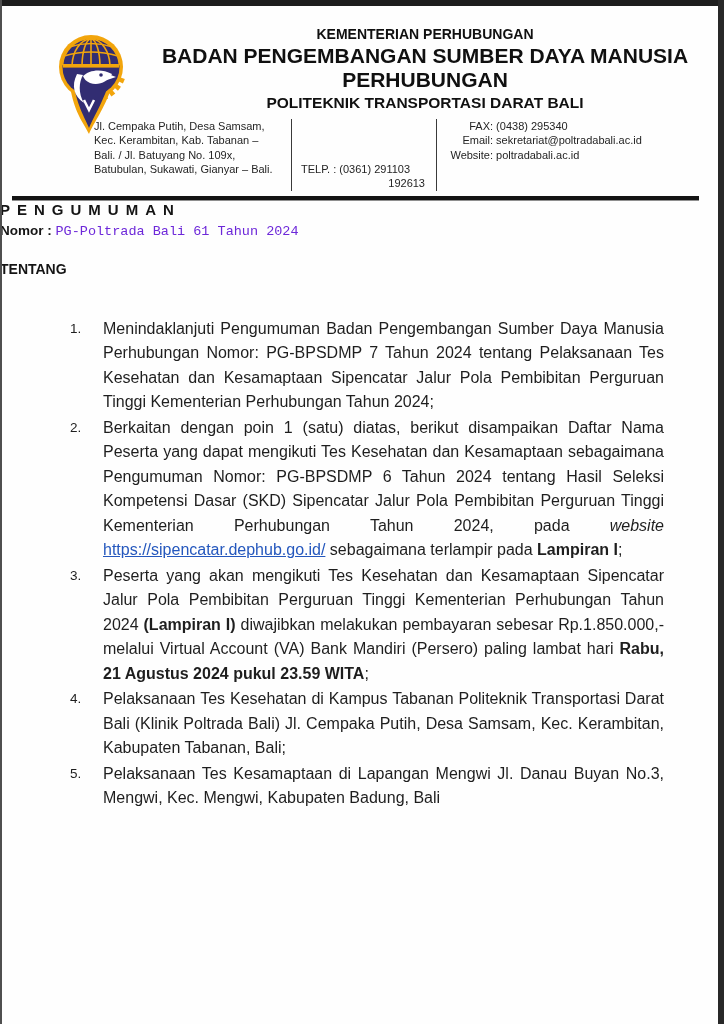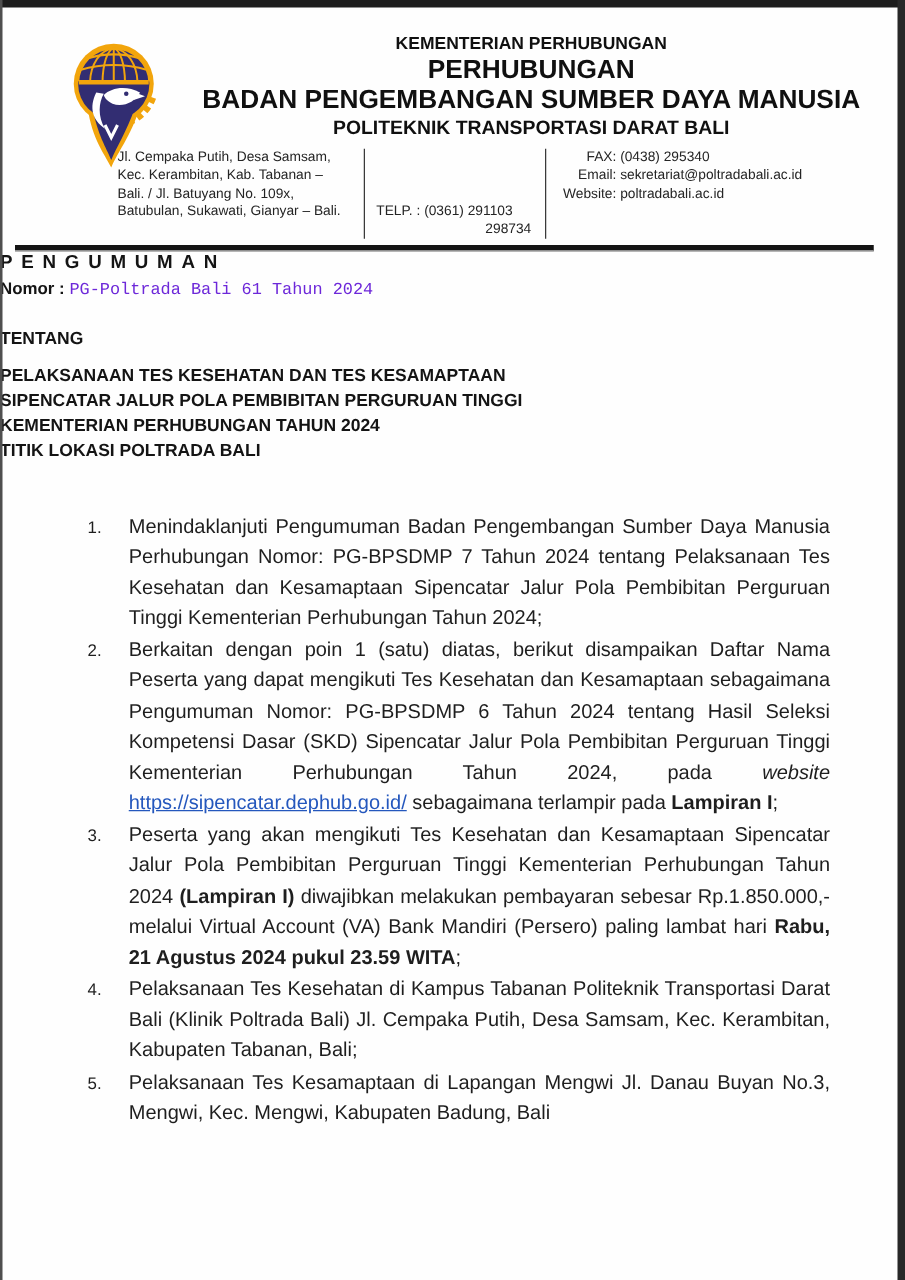--- a/index.html
+++ b/index.html
@@ -79,31 +79,31 @@
     <rect x="7" y="34" width="56" height="3.6" fill="#f2a50c"></rect>
     <path d="M21 44 C15 56 18 66 28 73 C22 63 23 52 27 45 Z" fill="#ffffff"></path>
     <path d="M27 46 C33 40 45 38 56 44 C52 52 42 56 34 53 C30 51 28 49 27 46 Z" fill="#ffffff"></path>
     <path d="M52 44 L60 47 L51 50 Z" fill="#ffffff"></path>
     <circle cx="45" cy="45" r="1.8" fill="#322d72"></circle>
     <path d="M28 70 L33 80 L38 70" stroke="#ffffff" stroke-width="2.5" fill="none"></path>
   </svg>
 
   <div class="head-text">
     <div class="h-ministry">KEMENTERIAN PERHUBUNGAN</div>
+    <div class="h-agency">BADAN PENGEMBANGAN SUMBER DAYA MANUSIA</div>
     <div class="h-agency">PERHUBUNGAN</div>
-    <div class="h-agency">BADAN PENGEMBANGAN SUMBER DAYA MANUSIA</div>
     <div class="h-inst">POLITEKNIK TRANSPORTASI DARAT BALI</div>
   </div>
 
   <div class="contact">
     <div class="addr">Jl. Cempaka Putih, Desa Samsam, Kec. Kerambitan, Kab. Tabanan – Bali. / Jl. Batuyang No. 109x, Batubulan, Sukawati, Gianyar – Bali.</div>
     <div class="vdiv"></div>
     <div class="telp">
       <div>TELP. : (0361) 291103</div>
-      <div class="telp-line2">298734</div>
+      <div class="telp-line2">192613</div>
     </div>
     <div class="vdiv"></div>
     <div class="fax-col">
       <div class="crow">
         <span class="clabel">FAX</span>
         <span>: (0438) 295340</span>
       </div>
       <div class="crow">
         <span class="clabel">Email</span>
         <span>: sekretariat@poltradabali.ac.id</span>
@@ -118,26 +118,20 @@
 
 <div class="rule"></div>
 
 <div class="doc-title">
   <div class="announce">PENGUMUMAN</div>
   <div class="nomor">
     <span class="nomor-label">Nomor :</span>
     <span class="nomor-value">PG-Poltrada Bali 61 Tahun 2024</span>
   </div>
   <div class="tentang">TENTANG</div>
-  <div class="subject">
-    <div>PELAKSANAAN TES KESEHATAN DAN TES KESAMAPTAAN</div>
-    <div>SIPENCATAR JALUR POLA PEMBIBITAN PERGURUAN TINGGI</div>
-    <div>KEMENTERIAN PERHUBUNGAN TAHUN 2024</div>
-    <div>TITIK LOKASI POLTRADA BALI</div>
-  </div>
 </div>
 
 <div class="list">
     <div class="item">
       <span class="num">1.</span>
       <div class="txt"><span>Menindaklanjuti Pengumuman Badan Pengembangan Sumber Daya Manusia Perhubungan Nomor: PG-BPSDMP 7 Tahun 2024 tentang Pelaksanaan Tes Kesehatan dan Kesamaptaan Sipencatar Jalur Pola Pembibitan Perguruan Tinggi Kementerian Perhubungan Tahun 2024;</span></div>
     </div>
     <div class="item">
       <span class="num">2.</span>
       <div class="txt"><span>Berkaitan dengan poin 1 (satu) diatas, berikut disampaikan Daftar Nama Peserta yang dapat mengikuti Tes Kesehatan dan Kesamaptaan sebagaimana Pengumuman Nomor: PG-BPSDMP 6 Tahun 2024 tentang Hasil Seleksi Kompetensi Dasar (SKD) Sipencatar Jalur Pola Pembibitan Perguruan Tinggi Kementerian Perhubungan Tahun 2024, pada </span><span class="italic">website</span><span> </span><a href="#">https://sipencatar.dephub.go.id/</a><span> sebagaimana terlampir pada </span><span class="bold">Lampiran I</span><span>;</span></div>

